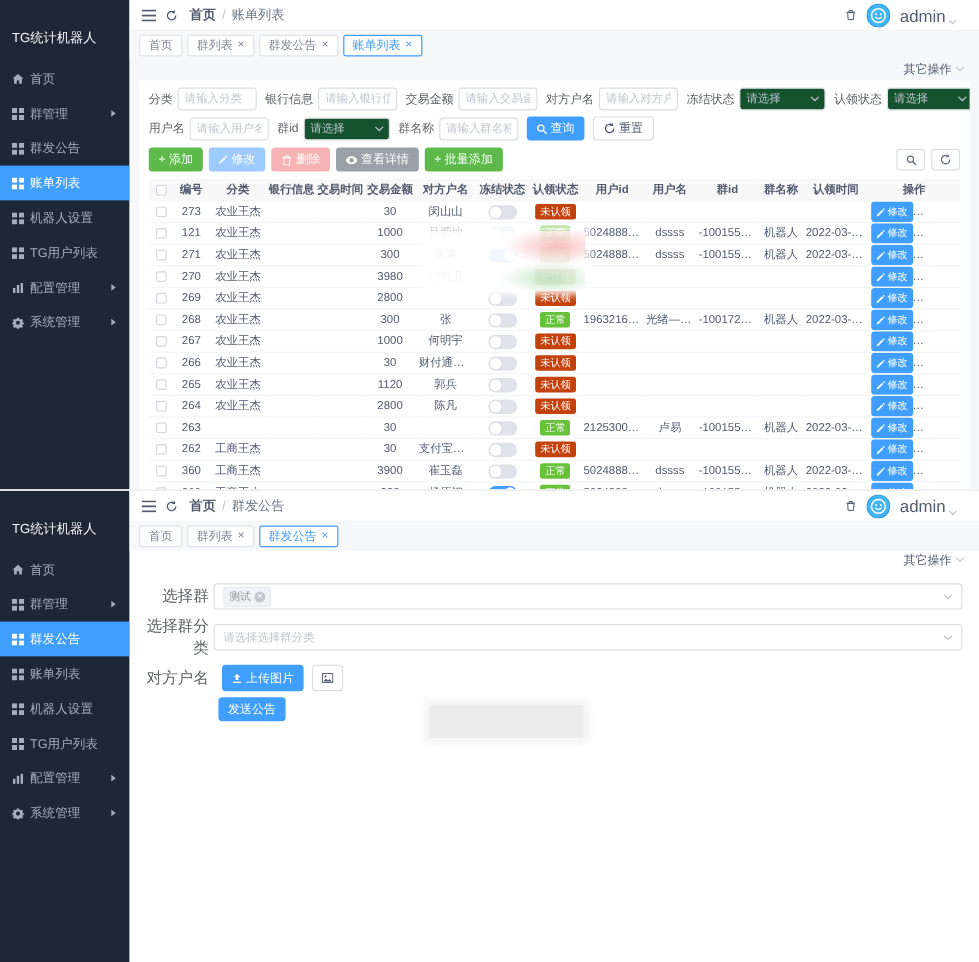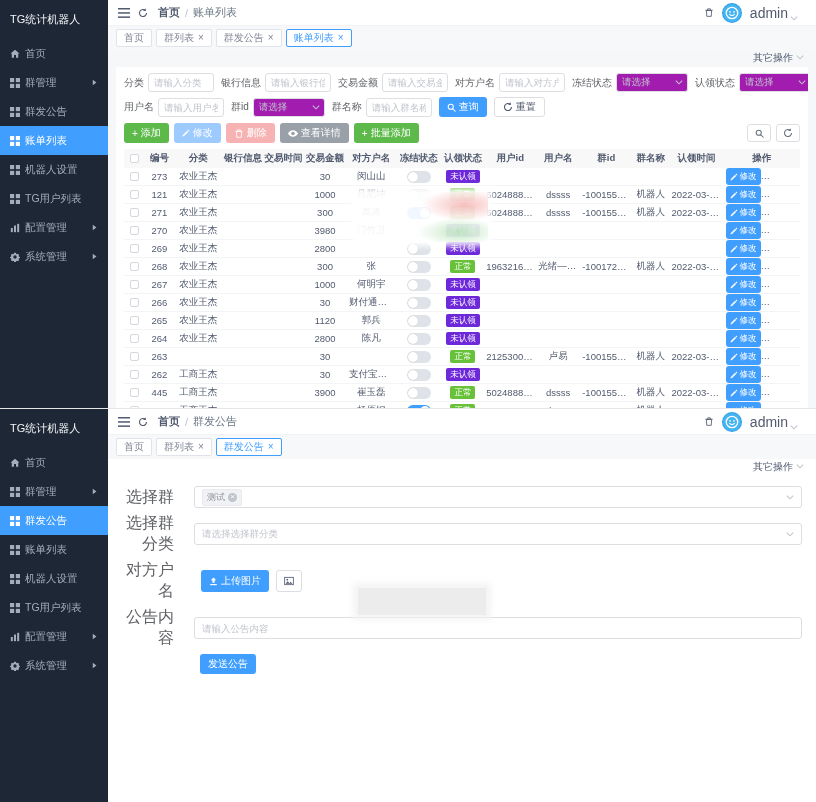--- a/index.html
+++ b/index.html
@@ -2,21 +2,21 @@
 <html><head>
 <meta charset="utf-8">
 <style>
   *{margin:0;padding:0;box-sizing:border-box}
   html,body{width:816px;height:802px;overflow:hidden}
   body{font-family:"Liberation Sans","DejaVu Sans",sans-serif;background:#fff;position:relative;font-size:10px;color:#515a6e}
   .panel{position:absolute;left:0;width:816px;display:flex;overflow:hidden;background:#fff}
   #panel-top{top:0;height:408px}
   #panel-bottom{top:408px;height:394px;border-top:1px solid #e6e6e6}
   .sidebar{width:108px;background:#1e2736;flex-shrink:0;display:flex;flex-direction:column;overflow:hidden}
-  .sidebar-title{color:#f3f5f7;font-size:11px;padding:12px 10px 12px}
+  .sidebar-title{color:#f3f5f7;font-size:11px;padding:24px 10px 12px}
   .menu-item{display:flex;align-items:center;gap:5px;padding:0 10px;height:29px;font-size:10.5px;cursor:pointer;color:#a3adbb;white-space:nowrap}
   .menu-item.active{background:#409eff;color:#fff}
   .mi-icon{display:flex;flex-shrink:0}
   .mi-label{overflow:hidden;text-overflow:ellipsis}
   .menu-item .arrow{margin-left:auto;display:flex}
   .main{flex:1;display:flex;flex-direction:column;min-width:0;background:#f5f7f9}
   #panel-bottom .main{background:#fff}
   .topbar{height:26px;background:#fff;display:flex;align-items:center;padding:0 10px;gap:8px;flex-shrink:0;border-bottom:1px solid #f3f3f3}
   .tb-icon{color:#515a6e;display:flex;cursor:pointer;align-items:center}
   .crumb{font-size:11px;display:flex;gap:5px;align-items:center;margin-left:2px}
@@ -30,21 +30,21 @@
   .tab{background:#fff;border:1px solid #e0e3e9;border-radius:2px;font-size:10px;color:#808695;padding:0 7px;display:flex;gap:4px;align-items:center;cursor:pointer;height:18px;white-space:nowrap}
   .tab.active{color:#409eff;border-color:#409eff}
   .tab .x{font-size:10px;line-height:1;cursor:pointer}
   .otherops{height:15px;display:flex;justify-content:flex-end;align-items:center;padding:0 12px;font-size:10px;color:#515a6e;gap:3px;flex-shrink:0}
   .card{background:#fff;margin:2px 8px 0;padding:6px 8px 0;flex:1;border-radius:2px;overflow:hidden;display:flex;flex-direction:column}
   .frow{display:flex;align-items:center;gap:7px;margin-bottom:5px}
   .ffield{display:flex;align-items:center;gap:4px}
   .flabel{font-size:10px;color:#606266;white-space:nowrap}
   .finput{height:19px;border:1px solid #dcdee2;border-radius:3px;font-size:9.5px;padding:0 5px;color:#515a6e;width:66px;outline:none;background:#fff;font-family:inherit}
   .finput::placeholder{color:#c0c4cc}
-  .fselect{height:19px;border:1px solid #dcdee2;border-radius:3px;font-size:9.5px;padding:0 4px 0 5px;color:#c0c4cc;width:72px;background:#a21caf;display:flex;align-items:center;justify-content:space-between;cursor:pointer}
+  .fselect{height:19px;border:1px solid #dcdee2;border-radius:3px;font-size:9.5px;padding:0 4px 0 5px;color:#c0c4cc;width:72px;background:#14532d;display:flex;align-items:center;justify-content:space-between;cursor:pointer}
   .chev{color:#c0c4cc;display:flex}
   .btn{display:inline-flex;align-items:center;gap:3px;border:none;border-radius:3px;font-size:10px;cursor:pointer;height:20px;padding:0 8px;font-family:inherit;white-space:nowrap}
   .btn-primary{background:#409eff;color:#fff}
   .btn-plain{background:#fff;border:1px solid #dcdee2;color:#515a6e}
   .btn-success{background:#5dba4a;color:#fff}
   .btn-edit-dis{background:#9ecbff;color:#fff}
   .btn-del-dis{background:#f7b3b3;color:#fff}
   .btn-gray{background:#9aa0a8;color:#fff}
   .toolbar{display:flex;align-items:center;gap:5px;margin:1px 0 6px}
   .toolbar-right{margin-left:auto;display:flex;gap:5px}
@@ -52,38 +52,38 @@
   table{width:100%;border-collapse:collapse;table-layout:fixed;font-size:9.5px;color:#515a6e}
   thead th{background:#f8f8f9;font-weight:bold;color:#515a6e;height:19px;padding:0 2px;font-size:9.5px;white-space:nowrap;overflow:hidden;text-align:center}
   tbody td{height:17px;padding:0 2px;text-align:center;border-bottom:1px solid #f3f4f6;white-space:nowrap;overflow:hidden;text-overflow:ellipsis}
   .cb{width:9px;height:9px;border:1px solid #d4d7de;border-radius:2px;background:#fff;margin:0 auto;cursor:pointer}
   .toggle{width:24px;height:12px;border-radius:6px;background:#dfe3e9;position:relative;display:inline-block;vertical-align:middle;cursor:pointer}
   .toggle::after{content:"";position:absolute;width:10px;height:10px;border-radius:50%;background:#fff;top:1px;left:1px;box-shadow:0 0 1px rgba(0,0,0,.2)}
   .toggle.on{background:#409eff}
   .toggle.on::after{left:13px}
   .badge{display:inline-block;padding:1.5px 4px;border-radius:2px;color:#fff;font-size:8.5px;line-height:1.2}
   .badge.success{background:#67c23a}
-  .badge.danger{background:#6d28d9}
+  .badge.danger{background:#c2410c}
   .act-btn{display:inline-flex;align-items:center;gap:2px;border-radius:3px;color:#fff;font-size:8.5px;padding:2.5px 4px;border:none;cursor:pointer;font-family:inherit;vertical-align:middle}
   .act-edit{background:#409eff}
   .act-del{background:#f56c6c}
   .act-btn + .act-btn{margin-left:4px}
   .bform{padding:12px 14px 0 10px}
   .form-row{display:flex;align-items:center;margin-bottom:5px}
-  .form-label{width:56px;text-align:right;font-size:16px;color:#606266;margin-right:20px;flex-shrink:0}
+  .form-label{width:56px;text-align:right;font-size:13px;color:#606266;margin-right:4px;flex-shrink:0}
   .fullsel{flex:1;height:22px;border:1px solid #dcdee2;border-radius:3px;display:flex;align-items:center;padding:0 7px;background:#fff;cursor:pointer;font-size:9.5px;color:#c0c4cc}
   .fullsel .chev{margin-left:auto}
   .fullinput{flex:1;height:22px;border:1px solid #dcdee2;border-radius:3px;padding:0 7px;font-size:9.5px;color:#515a6e;outline:none;font-family:inherit}
   .fullinput::placeholder{color:#c0c4cc}
   .upload-input{flex:0 0 428px}
   .tag{display:inline-flex;align-items:center;gap:3px;background:#f0f2f5;border:1px solid #e8eaee;color:#909399;font-size:9px;padding:1px 4px;border-radius:2px}
   .tag-x{width:9px;height:9px;border-radius:50%;background:#c0c4cc;color:#fff;font-size:8px;display:flex;align-items:center;justify-content:center;line-height:1;cursor:pointer}
   .icon-btn{width:26px;height:22px;border:1px solid #dcdee2;border-radius:3px;background:#fff;color:#515a6e;display:flex;align-items:center;justify-content:center;margin-left:7px;cursor:pointer}
   .upload-btn{margin-left:7px;height:22px}
-  .submit-row{margin-left:82px;margin-top:4px}
+  .submit-row{margin-left:64px;margin-top:4px}
   .censor{position:absolute;z-index:9;pointer-events:none}
   #censor-top{left:356px;top:192px;width:132px;height:50px;
     background:radial-gradient(60px 22px at 82% 26%, rgba(242,139,139,.55), rgba(255,255,255,0) 72%),
                radial-gradient(55px 20px at 78% 80%, rgba(135,208,135,.5), rgba(255,255,255,0) 72%),
                rgba(255,255,255,.92);
     box-shadow:0 0 6px 4px rgba(255,255,255,.92)}
   #censor-bottom{left:358px;top:588px;width:128px;height:27px;background:rgba(233,233,233,.85);box-shadow:0 0 6px 5px rgba(242,242,242,.85)}
 </style>
 </head>
 <body>
@@ -731,21 +731,21 @@
                     </span>修改</button><button class="act-btn act-del"><span class="svg-i" style="display: flex;">
                       <svg viewBox="0 0 12 12" width="10" height="11">
                         <path fill="none" stroke="currentColor" stroke-width="1" d="M2.9 3.6h6.2l-.4 7H3.3zM1.6 3.3h8.8M4.4 3V1.6h3.2V3"></path>
                       </svg>
                     </span>删除</button></td>
               </tr>
               <tr>
                 <td>
                   <div class="cb"></div>
                 </td>
-                <td>445</td>
+                <td>360</td>
                 <td>工商王杰</td>
                 <td></td>
                 <td></td>
                 <td>3900</td>
                 <td>崔玉磊</td>
                 <td><div class="toggle"></div></td>
                 <td><span class="badge success">正常</span></td>
                 <td>5024888949</td>
                 <td>dssss</td>
                 <td>-100155971...</td>
@@ -1000,23 +1000,19 @@
               </svg>
             </span>上传图片</button>
           <button class="icon-btn">
             <svg viewBox="0 0 12 12" width="10" height="10">
               <rect x="0.8" y="1.6" width="10.4" height="8.8" fill="none" stroke="currentColor" stroke-width="1"></rect>
               <circle cx="3.9" cy="4.4" r="1" fill="currentColor"></circle>
               <path d="M1.8 9.4l2.6-3 2 2.2 1.5-1.6 2.3 2.4z" fill="currentColor"></path>
             </svg>
           </button>
         </div>
-        <div class="form-row">
-          <div class="form-label">公告内容</div>
-          <input class="fullinput" placeholder="请输入公告内容" style="margin-right: 0px;">
-        </div>
         <div class="submit-row"><button class="btn btn-primary">发送公告</button></div>
       </div>
   </div>
 </div>
 
 <div class="censor" id="censor-top"></div>
 <div class="censor" id="censor-bottom"></div>
 
 </body></html>

